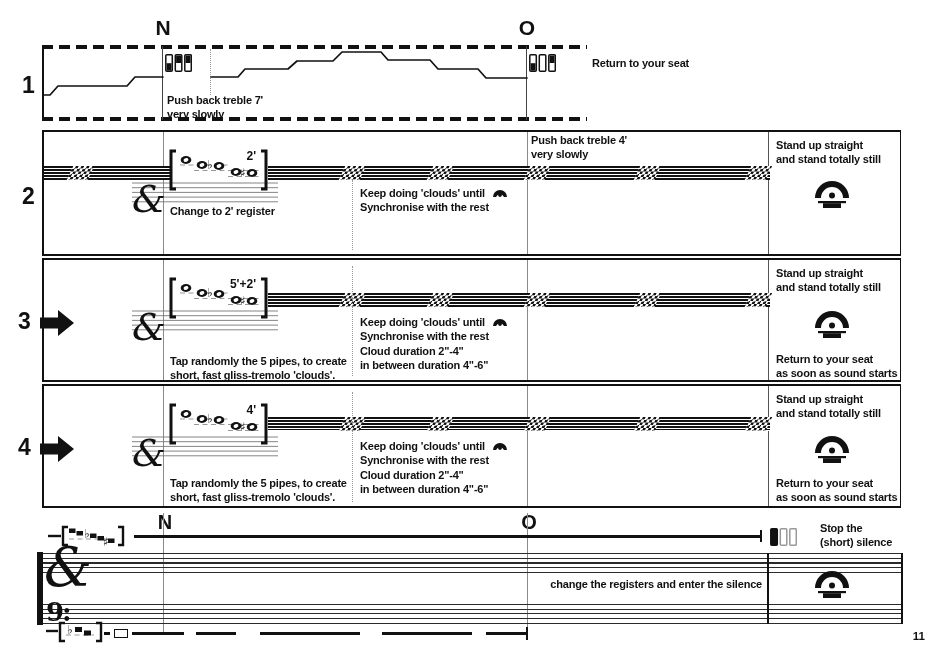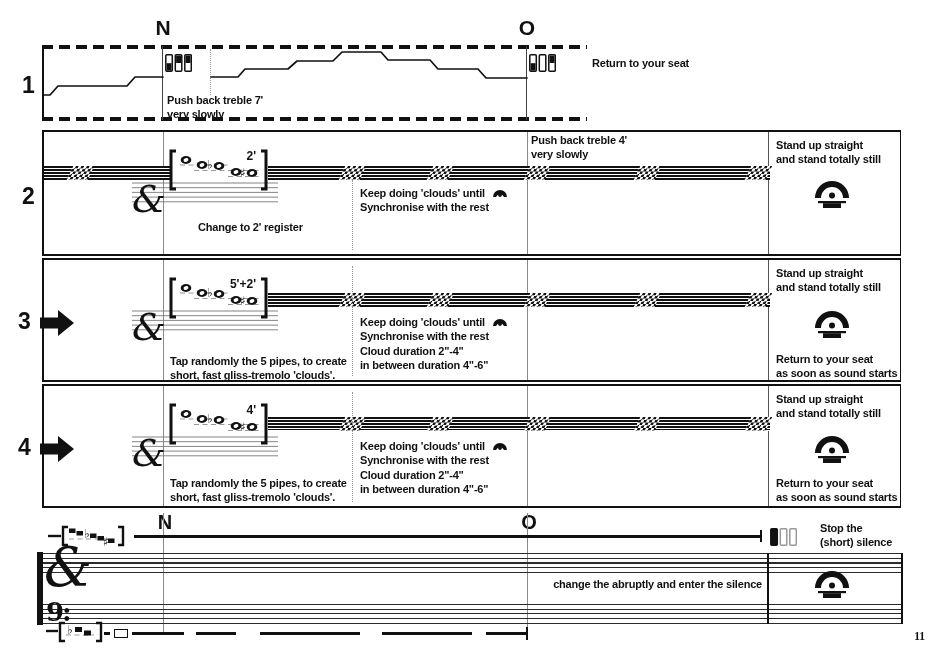--- a/index.html
+++ b/index.html
@@ -117,21 +117,21 @@
           <ellipse cx="89" cy="18" rx="2.5" ry="1.8" fill="#fff" transform="rotate(-22 89 18)"></ellipse>
     <ellipse cx="106" cy="24" rx="5.3" ry="3.9" fill="#111"></ellipse>
           <ellipse cx="106" cy="24" rx="2.5" ry="1.8" fill="#fff" transform="rotate(-22 106 24)"></ellipse>
     <text class="acc" x="110" y="29" font-size="10">♯</text>
     <ellipse cx="122" cy="25" rx="5.3" ry="3.9" fill="#111"></ellipse>
           <ellipse cx="122" cy="25" rx="2.5" ry="1.8" fill="#fff" transform="rotate(-22 122 25)"></ellipse>
   </svg>
 </div>
     <div class="reglabel">2'</div>
     <div class="vdot" style="left:308px;top:48px;height:70px;"></div>
-    <div class="txt" style="left:126px;top:88px;margin-left:28px;">Change to 2' register</div>
+    <div class="txt" style="left:126px;top:72px;">Change to 2' register</div>
     <div class="txt" style="left:316px;top:54px;">
       <div><span>Keep doing 'clouds' until</span><span>
   <svg class="smferm" width="16" height="10" viewBox="0 0 16 10">
     <path d="M1,9 A7,7 0 0 1 15,9 L12,9 A4.5,4.5 0 0 0 4,9 Z" fill="#111"></path>
     <circle cx="8" cy="7.2" r="1.7" fill="#111"></circle>
   </svg>
 </span></div>
       <div>Synchronise with the rest</div>
     </div>
     <div class="txt" style="left:732px;top:6px;">
@@ -337,21 +337,21 @@
 
   <div class="staff" style="left:42px;top:553px;width:861px;"></div>
   <div class="staff" style="left:42px;top:604px;width:861px;"></div>
   <div class="vsolid" style="left:37px;top:552px;width:5.5px;height:73px;"></div>
   <div class="bigclef" style="left:44px;top:541px;">&amp;</div>
   <div class="bassclef" style="left:46px;top:599px;">9:</div>
   <div class="vsolid" style="left:767px;top:553px;width:1.6px;height:71px;"></div>
   <div class="vsolid" style="left:900.5px;top:553px;width:2.6px;height:71px;"></div>
 
   <div class="txt" style="left:450px;top:577px;width:312px;text-align:right;white-space:normal;">
-    <div>change the abruptly and enter the silence</div>
+    <div>change the registers and enter the silence</div>
   </div>
   <div class="abs" style="left:812px;top:566px;">
   <svg width="40" height="32" viewBox="0 0 40 32">
     <path d="M3,22 A17,17 0 0 1 37,22 L31,22 A11,11 0 0 0 9,22 Z" fill="#111"></path>
     <circle cx="20" cy="19.5" r="3" fill="#111"></circle>
     <rect x="6" y="25" width="28" height="2.2" fill="#111"></rect>
     <rect x="11" y="27.2" width="18" height="6" fill="#111"></rect>
   </svg>
 </div>
 
@@ -366,14 +366,14 @@
   </svg>
   <div class="hline" style="left:104px;top:632px;width:6px;height:3px;"></div>
   <div class="openrect" style="left:114px;top:628.5px;"></div>
   <div class="hline" style="left:132px;top:632px;width:52px;height:3px;"></div>
   <div class="hline" style="left:196px;top:632px;width:40px;height:3px;"></div>
   <div class="hline" style="left:260px;top:632px;width:100px;height:3px;"></div>
   <div class="hline" style="left:382px;top:632px;width:90px;height:3px;"></div>
   <div class="hline" style="left:486px;top:632px;width:40px;height:3px;"></div>
   <div class="hline" style="left:525.5px;top:627px;width:2.6px;height:13px;"></div>
 
-  <div class="pageno" style="left:895px;top:630px;width:30px;text-align:right;font-family:Liberation Serif, serif;">11</div>
+  <div class="pageno" style="left:895px;top:630px;width:30px;text-align:right;">11</div>
 </div>
 
 </body></html>

